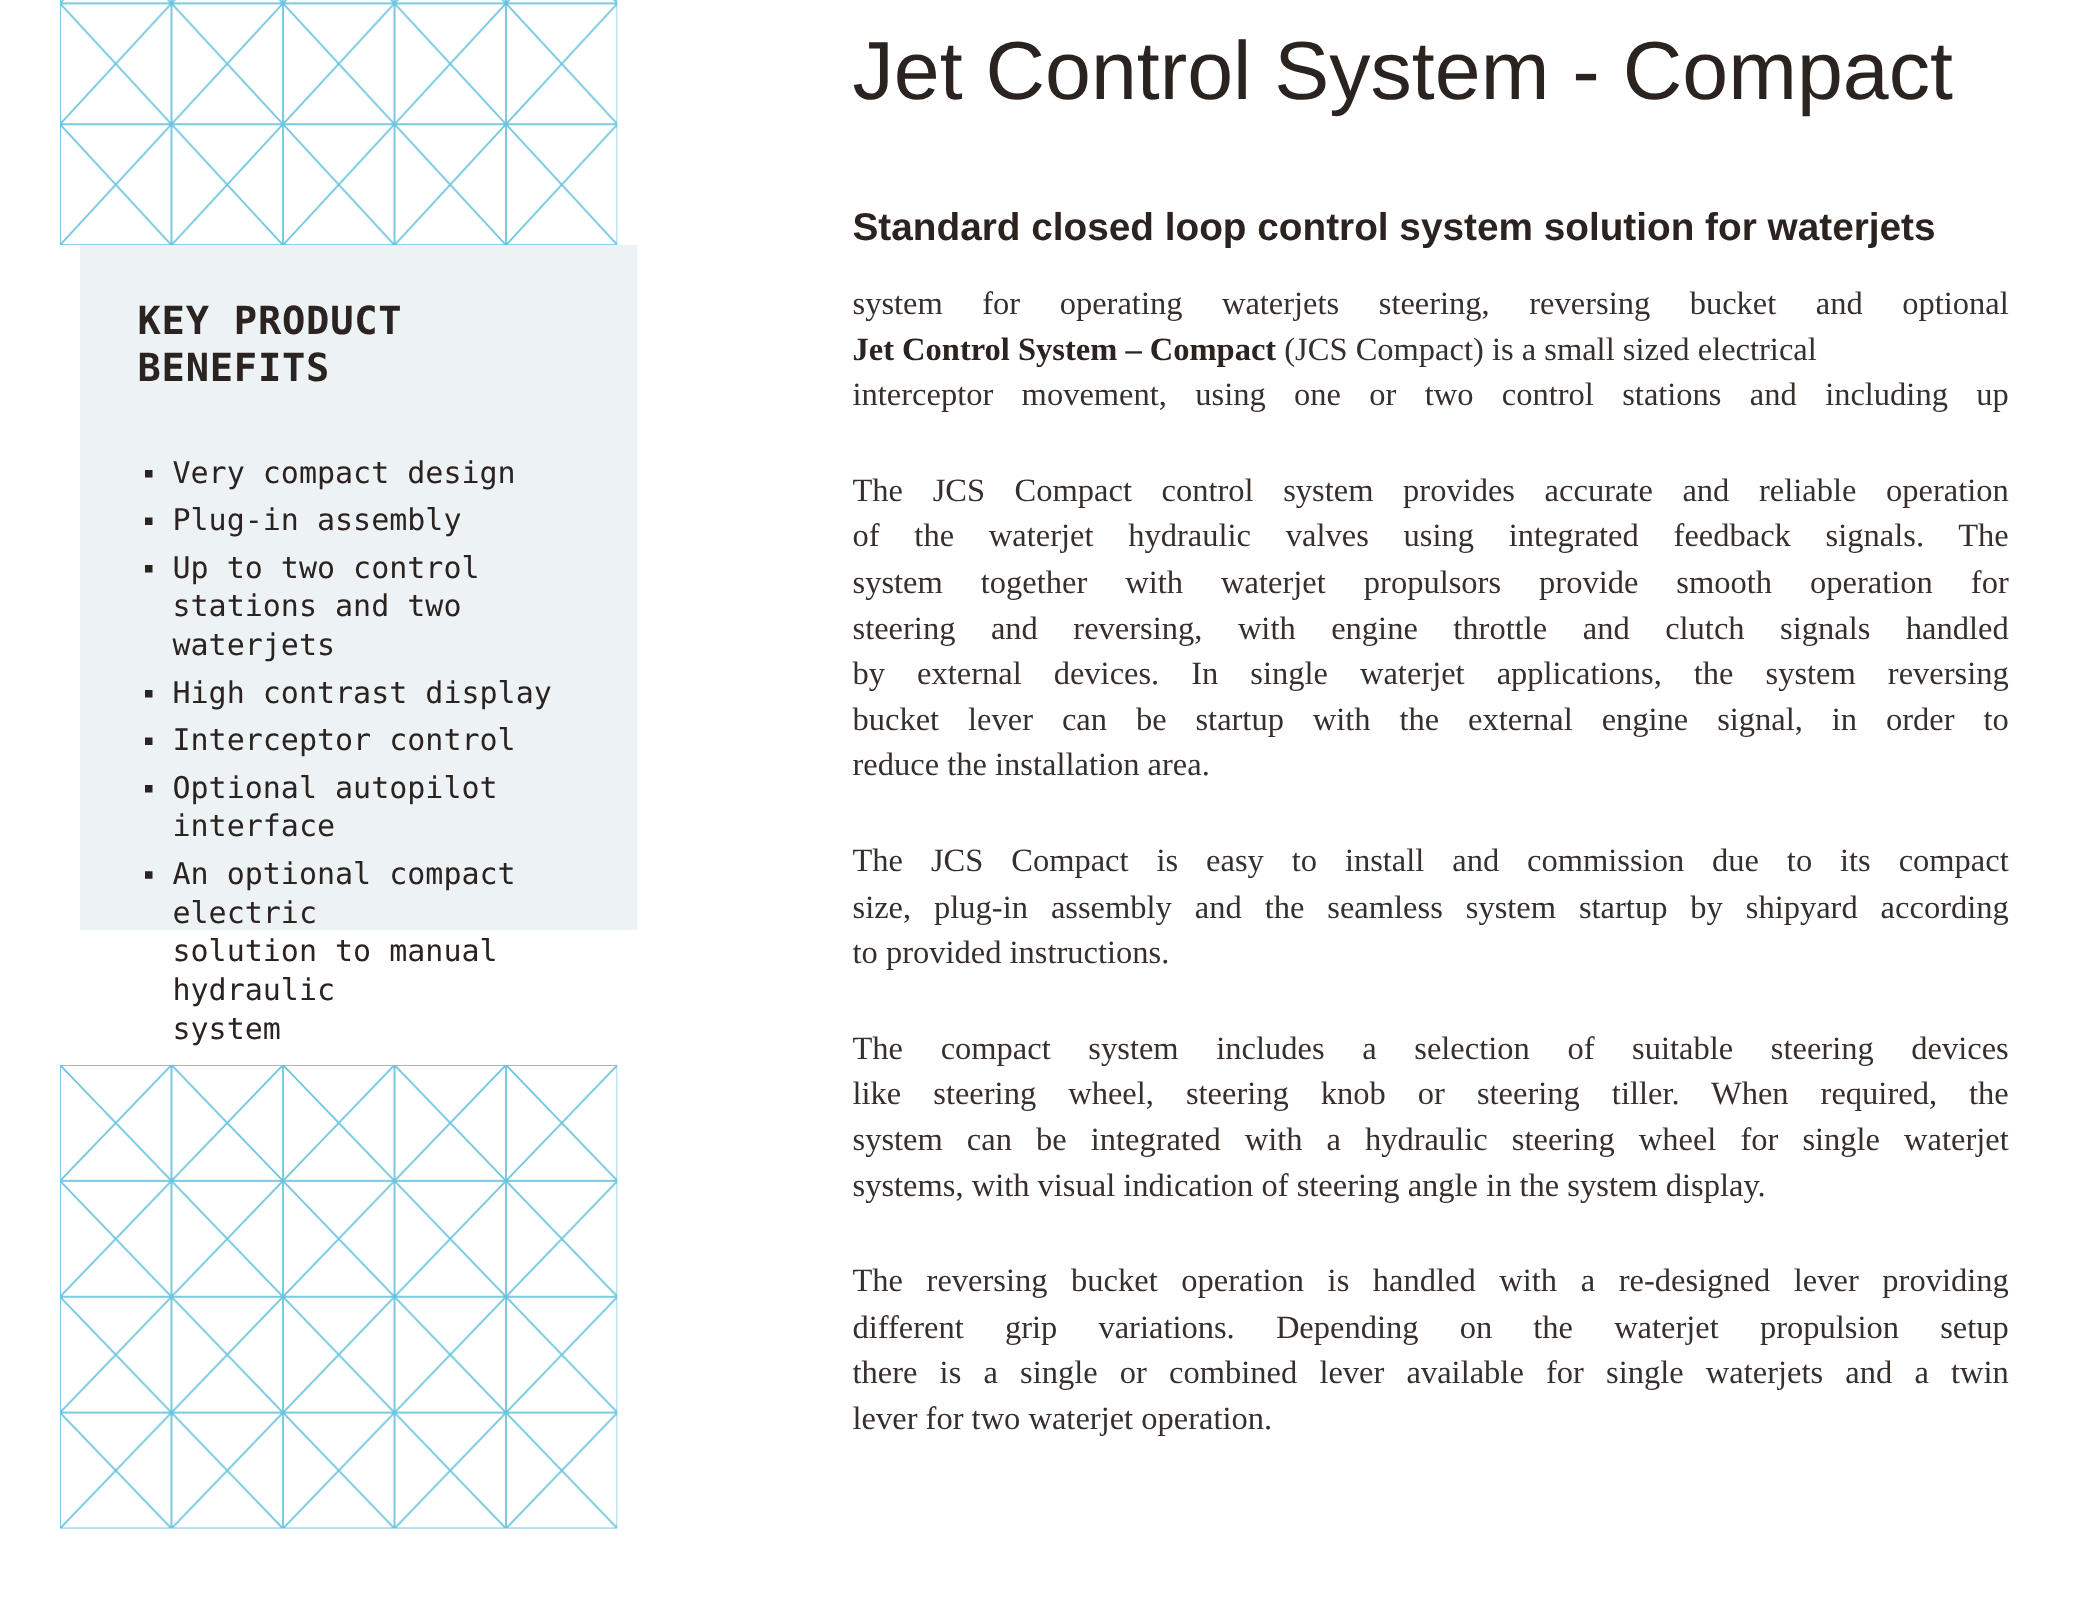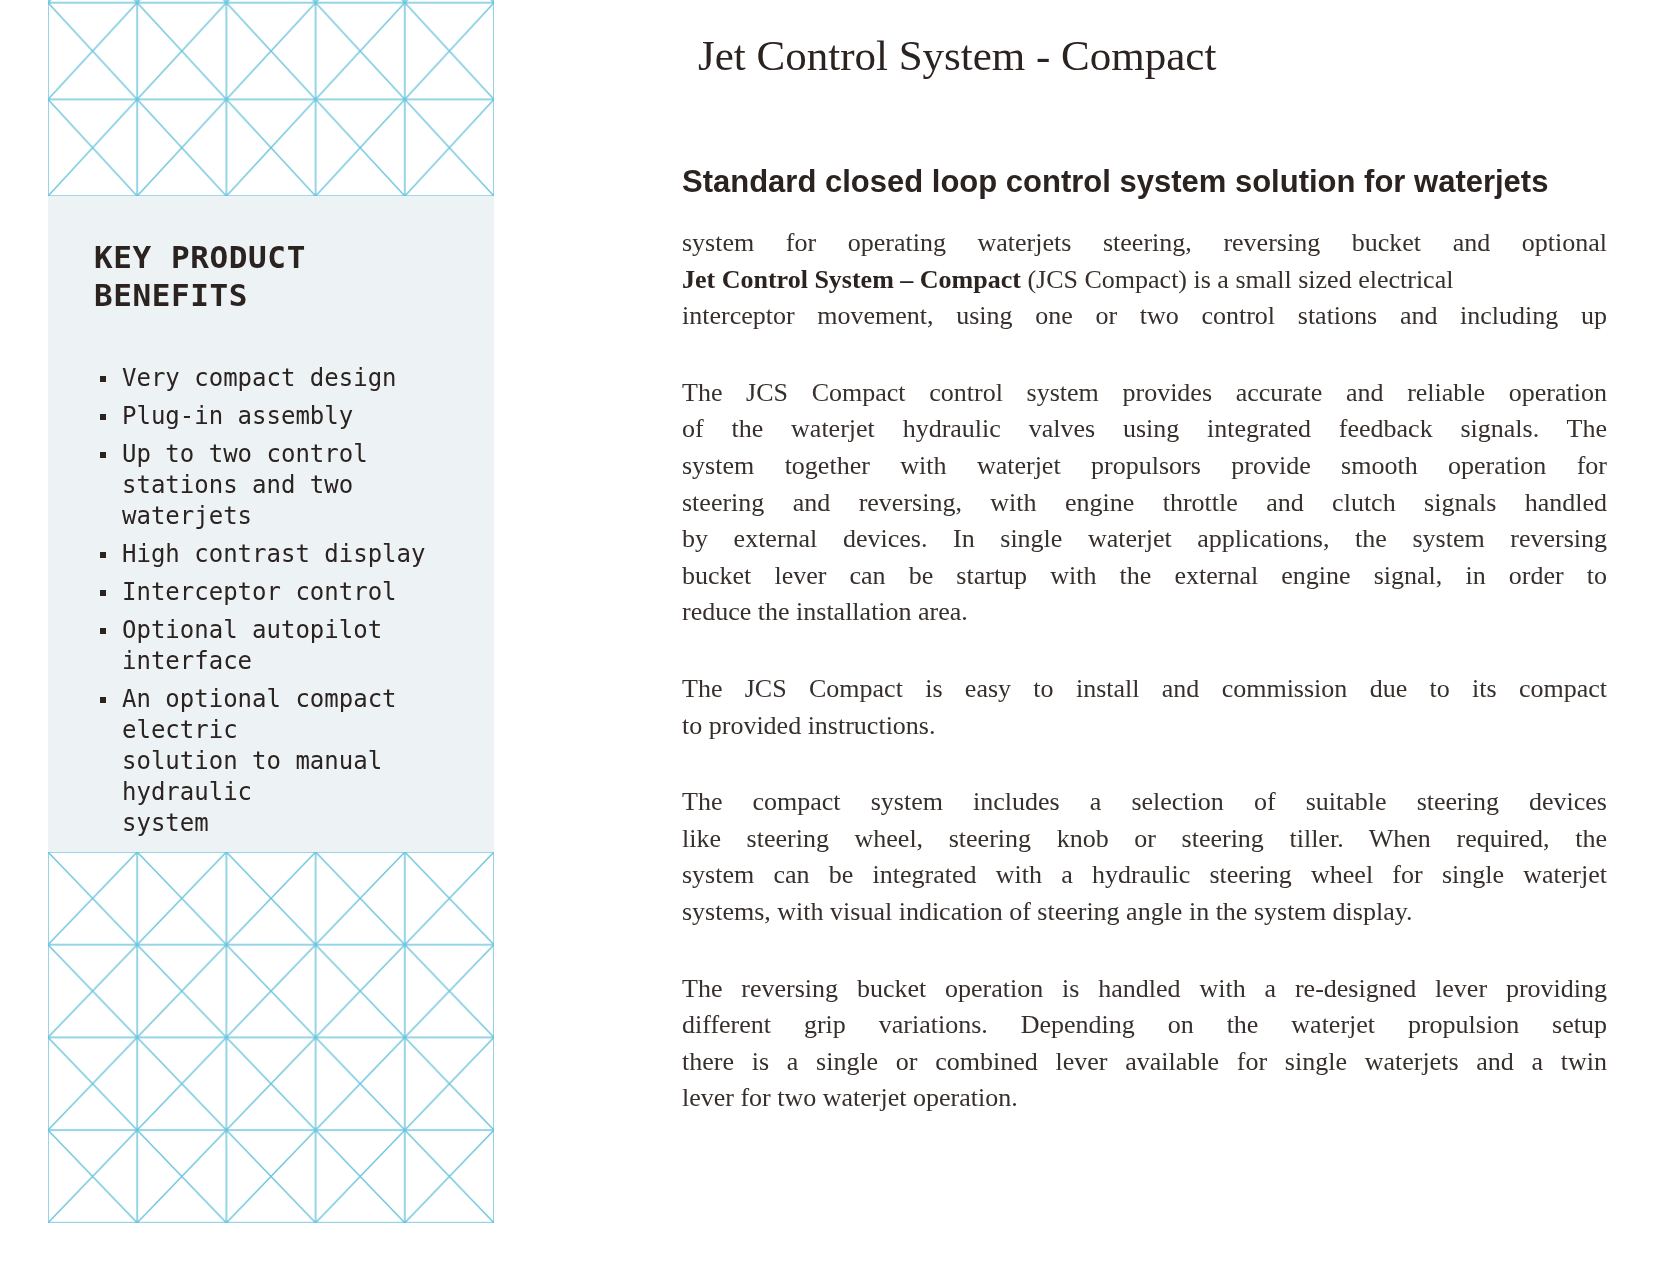--- a/index.html
+++ b/index.html
@@ -16,21 +16,21 @@
     background:#ffffff;
     overflow:hidden;
     font-family:"Liberation Sans", sans-serif;
   }
   
   .pat{position:absolute;color:var(--pattern-blue);display:block;}
   .pat-top{left:48px;top:-94px;}
   .pat-bottom{left:48px;top:852px;}
   
   .panel{
-    position:absolute;left:48px;top:196px;width:446px;height:656px;
+    position:absolute;left:64px;top:196px;width:446px;height:548px;
     background:var(--panel-bg);
   }
   .panel h3{
     margin:42px 0 0 46px;
     font-family:"DejaVu Sans Mono", monospace;
     font-size:31px;line-height:38px;font-weight:700;
     letter-spacing:0.6px;
     color:var(--ink);
     white-space:pre-line;
   }
@@ -52,25 +52,24 @@
     position:absolute;left:0;top:13px;
     width:6px;height:6px;
     background:var(--ink);
   }
   
   .main{
     position:absolute;left:682px;top:0;width:925px;
     padding-top:26px;
   }
   .main h1{
-    font-family:Liberation Serif, serif;
-    font-size:43px;line-height:60px;font-weight:500;
+    font-family:Liberation Sans, sans-serif;
+    font-size:66px;line-height:60px;font-weight:500;
     color:var(--ink);
     white-space:nowrap;
-    margin-left:16px;
   }
   .subtitle{
     margin-top:76px;
     font-family:"Liberation Sans", sans-serif;
     font-weight:600;
     font-size:31px;line-height:40px;
     color:var(--ink);
     white-space:nowrap;
   }
   .bodycopy{
@@ -156,20 +155,21 @@
       <span class="jl" style="display:block">of the waterjet hydraulic valves using integrated feedback signals. The</span>
       <span class="jl" style="display:block">system together with waterjet propulsors provide smooth operation for</span>
       <span class="jl" style="display:block">steering and reversing, with engine throttle and clutch signals handled</span>
       <span class="jl" style="display:block">by external devices. In single waterjet applications, the system reversing</span>
       <span class="jl" style="display:block">bucket lever can be startup with the external engine signal, in order to</span>
       <span class="jl-last" style="display:block">reduce the installation area.</span>
     </p>
 
     <p>
       <span class="jl" style="display:block">The JCS Compact is easy to install and commission due to its compact</span>
+      <span class="jl" style="display:block">size, plug-in assembly and the seamless system startup by shipyard according</span>
       <span class="jl-last" style="display:block">to provided instructions.</span>
     </p>
 
 
     <p>
       <span class="jl" style="display:block">The compact system includes a selection of suitable steering devices</span>
       <span class="jl" style="display:block">like steering wheel, steering knob or steering tiller. When required, the</span>
       <span class="jl" style="display:block">system can be integrated with a hydraulic steering wheel for single waterjet</span>
       <span class="jl-last" style="display:block">systems, with visual indication of steering angle in the system display.</span>
     </p>

